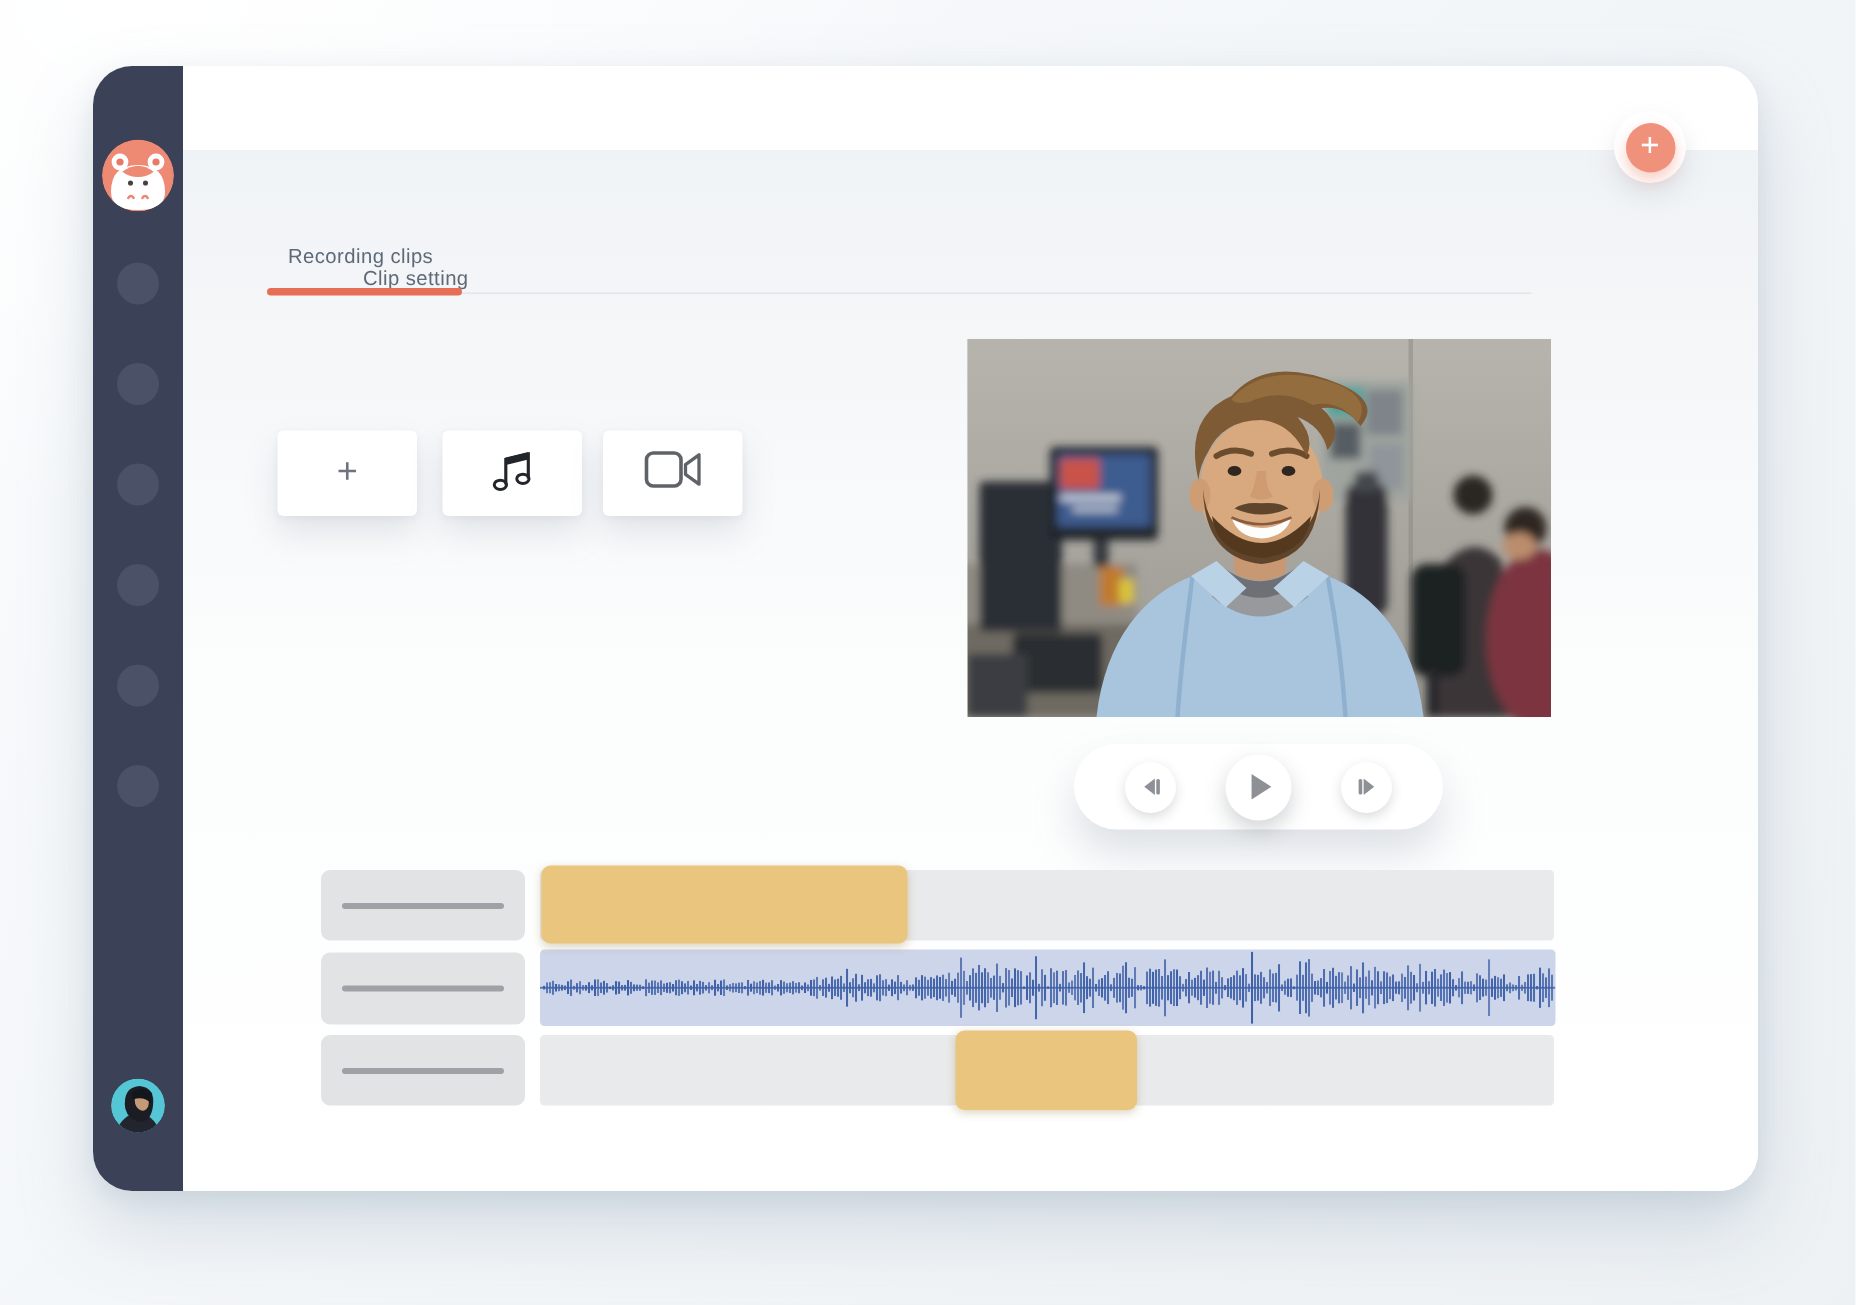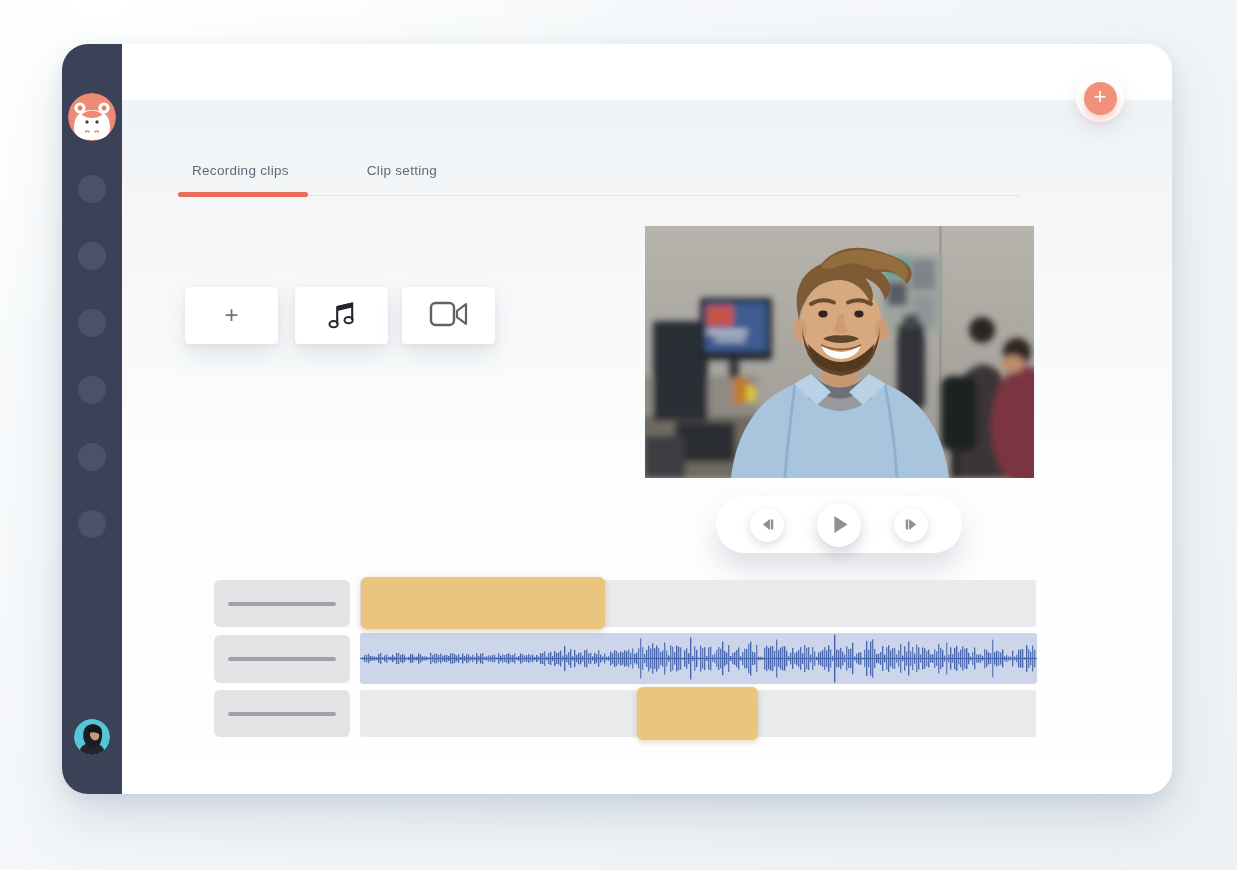--- a/index.html
+++ b/index.html
@@ -40,21 +40,21 @@
     background:#ffffff; z-index:6; display:flex; align-items:center; justify-content:center;
     box-shadow:0 8px 18px rgba(150,160,175,0.22);
   }
   .fab-inner {
     width:33px; height:33px; border-radius:50%; background:#f0917c; color:#ffffff;
     font-size:22px; font-weight:300; line-height:1; display:flex; align-items:center; justify-content:center;
     box-shadow:0 5px 10px rgba(240,145,124,0.45); cursor:pointer; padding-bottom:2px;
   }
 
   
-  .tabs { position:absolute; left:56px; top:119px; display:flex; }
+  .tabs { position:absolute; left:56px; top:119px; display:flex;flex-direction:column; }
   .tab { font-size:13.5px; color:#5e6a78; letter-spacing:0.3px; padding:0 14px; cursor:pointer; }
   .tab + .tab { margin-left:50px;text-align:center; }
   .tabs-divider { position:absolute; left:56px; top:151px; width:843px; height:1px; background:#e2e6e9; }
   .tab-underline { position:absolute; left:56px; top:148px; width:130px; height:5px; border-radius:3px; background:#e66e57; z-index:2; }
 
   
   .tool-card {
     position:absolute; top:243px; width:93px; height:57px; background:#ffffff; border-radius:4px;
     box-shadow:0 12px 22px rgba(125,138,155,0.18), 0 2px 5px rgba(125,138,155,0.10);
     display:flex; align-items:center; justify-content:center; cursor:pointer;

